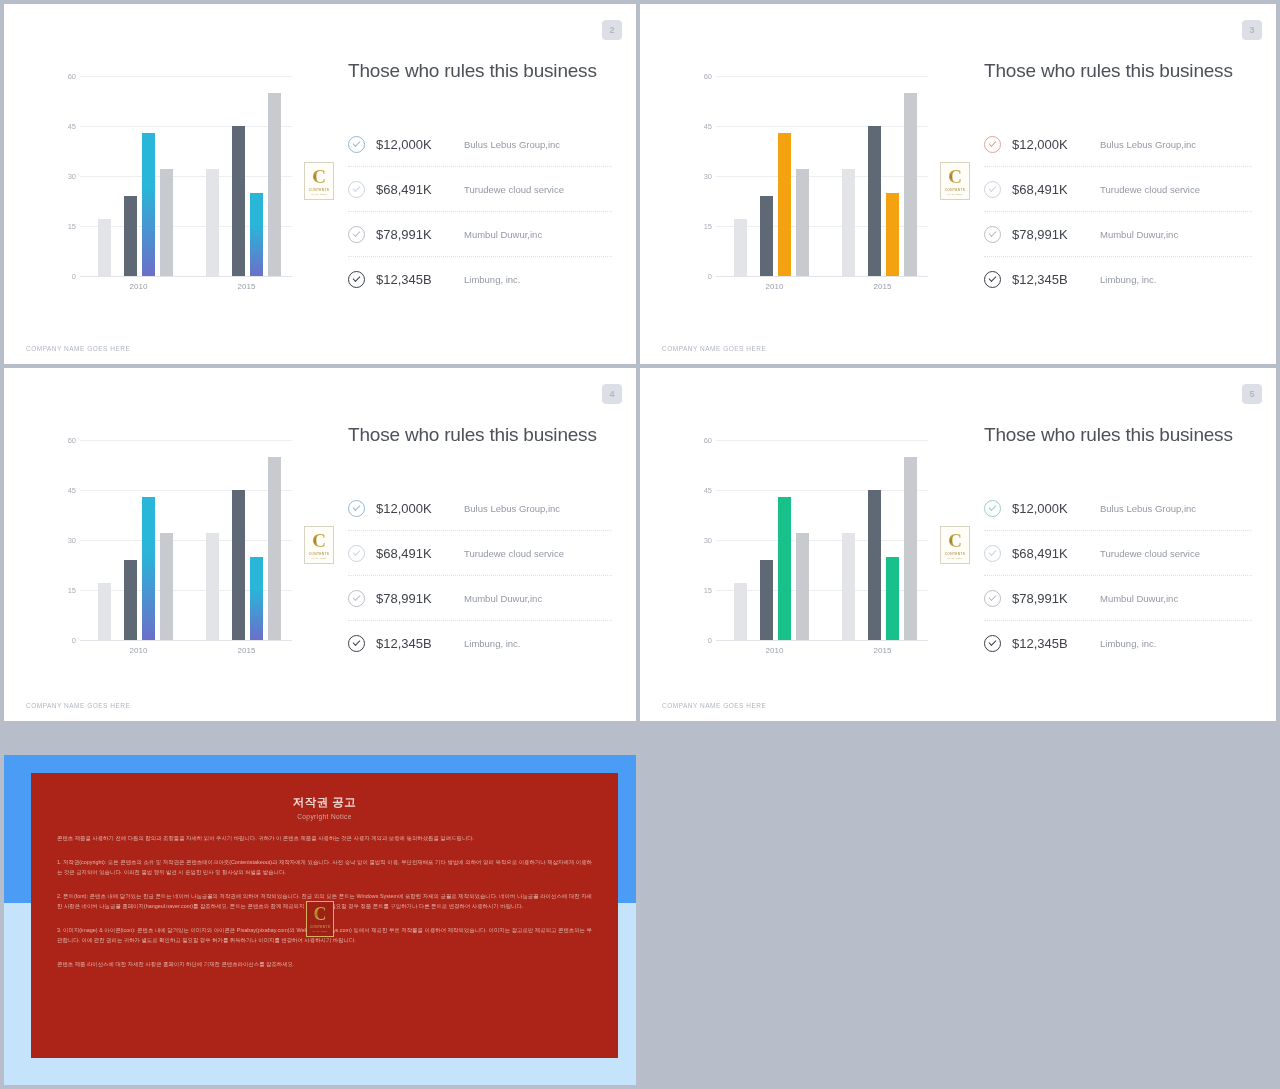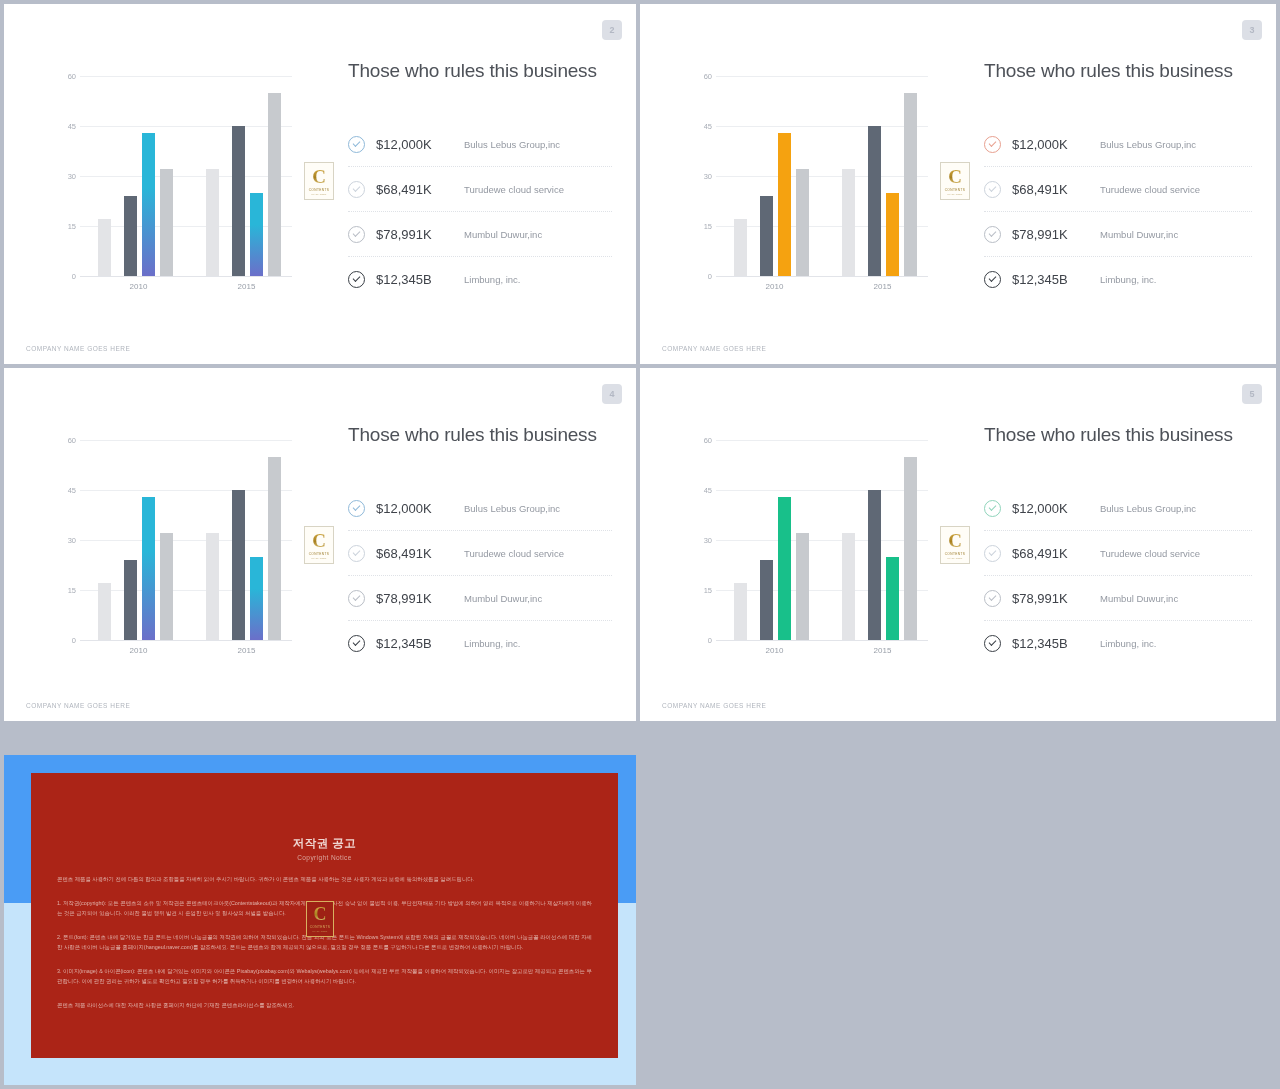--- a/index.html
+++ b/index.html
@@ -238,21 +238,20 @@
     padding:22px 26px 0 26px;
     color:#e8bdb6;
     overflow:hidden;
   }
   .copy-h1{
     text-align:center;
     font-size:11.5px;
     font-weight:bold;
     color:#f0d6d1;
     letter-spacing:0.5px;
-    margin-top:41px;
   }
   .copy-h2{
     text-align:center;
     font-size:6.5px;
     color:#dba79e;
     margin-top:3px;
     letter-spacing:0.4px;
   }
   .copy-para{
     font-size:5.4px;

